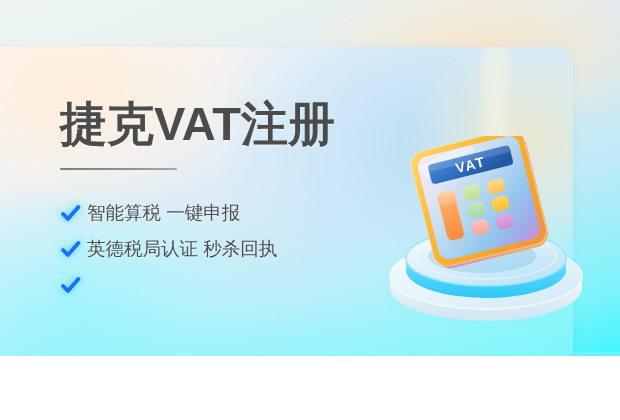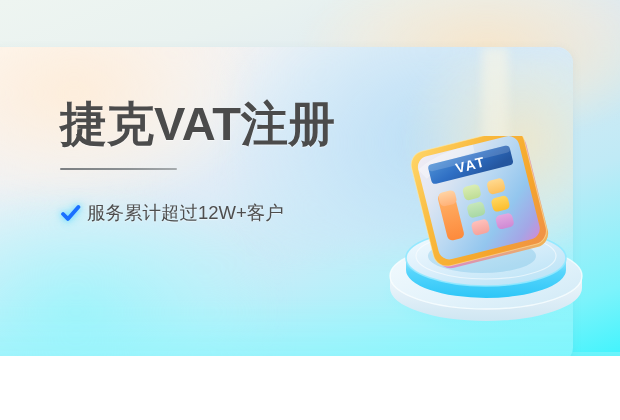--- a/index.html
+++ b/index.html
@@ -212,27 +212,38 @@
   </div>
 
   <div id="text-col">
 
     <div id="page-title">捷克VAT注册</div>
 
     <div id="title-divider"></div>
 
     <ul id="feature-list">
 
-
-
       <li class="feature-item">
         <svg class="check-icon" viewBox="0 0 24 24">
           <path d="M3.5 12.6 L9 18.2 L21 4.6" fill="none" stroke="#1a6fff" stroke-width="4.4" stroke-linecap="round" stroke-linejoin="round"></path>
         </svg>
-        <span class="feature-text">服务累计超过12W+客户</span>
+        <span class="feature-text">智能算税 一键申报</span>
+      </li>
+
+      <li class="feature-item">
+        <svg class="check-icon" viewBox="0 0 24 24">
+          <path d="M3.5 12.6 L9 18.2 L21 4.6" fill="none" stroke="#1a6fff" stroke-width="4.4" stroke-linecap="round" stroke-linejoin="round"></path>
+        </svg>
+        <span class="feature-text">英德税局认证 秒杀回执</span>
+      </li>
+
+      <li class="feature-item">
+        <svg class="check-icon" viewBox="0 0 24 24">
+          <path d="M3.5 12.6 L9 18.2 L21 4.6" fill="none" stroke="#1a6fff" stroke-width="4.4" stroke-linecap="round" stroke-linejoin="round"></path>
+        </svg>
       </li>
 
     </ul>
   </div>
 
   <div id="illustration">
     <svg width="210" height="200" viewBox="0 0 210 200">
       <defs>
         <linearGradient id="podiumLowerSide" x1="0" y1="0" x2="0" y2="1">
           <stop offset="0" stop-color="#eef7fb"></stop>

